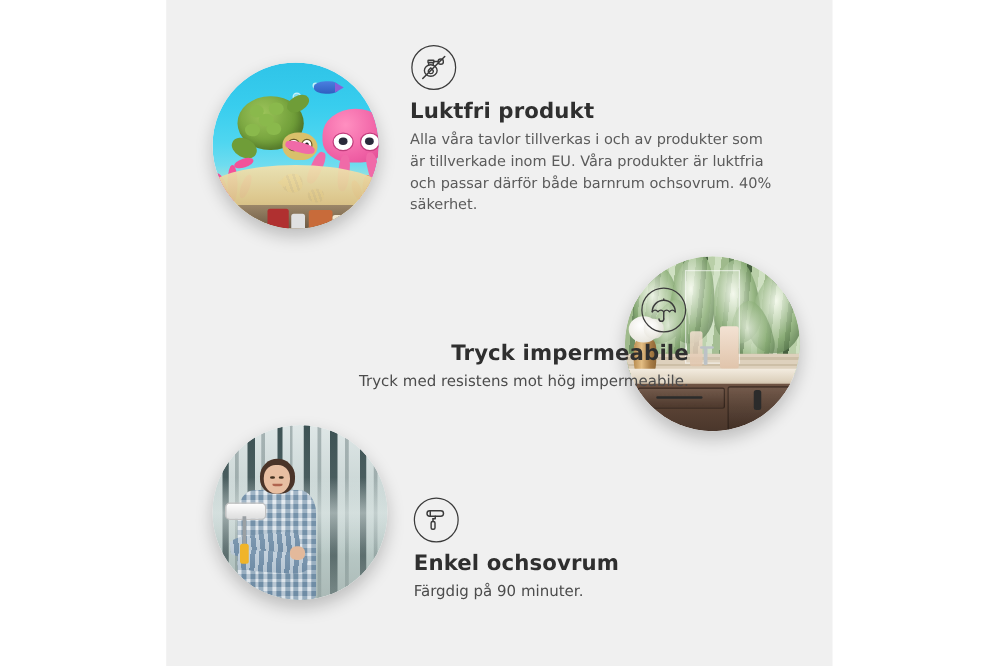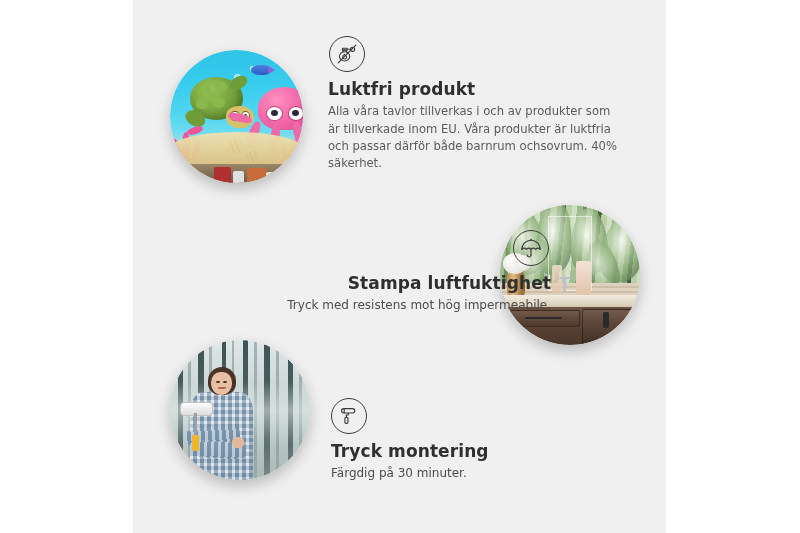--- a/index.html
+++ b/index.html
@@ -588,37 +588,37 @@
 
           <path d="M2.8 13.4 q2.3 -2.6 4.6 0 q2.3 -2.6 4.6 0 q2.3 -2.6 4.6 0 q2.3 -2.6 4.6 0"></path>
 
           <path d="M12 13.4 L12 19.1"></path>
 
           <path d="M12 19.1 a1.9 1.9 0 0 1 -3.8 0"></path>
 
           <path d="M12 4.3 L12 3.2"></path>
         </svg>
       </div>
-      <div class="feature-title">Stampa luftfuktighet</div>
+      <div class="feature-title">Tryck impermeabile</div>
       <p class="feature-body">Tryck med resistens mot hög impermeabile.</p>
     </div>
 
     <div class="feature" id="feature-assembly">
       <div class="feature-icon">
         <svg width="24" height="24" viewBox="0 0 24 24" fill="none" stroke="#3b3b3b" stroke-width="1.15" stroke-linecap="round" stroke-linejoin="round">
 
           <rect x="4.6" y="4.6" width="13.2" height="4.4" rx="2.2"></rect>
 
           <path d="M7.2 4.6 L7.2 9.0"></path>
 
           <path d="M11.2 9.0 L11.2 11.0 L9.4 11.0"></path>
 
           <path d="M9.4 11.0 L9.4 13.2"></path>
 
           <rect x="7.9" y="13.2" width="3.1" height="6.2" rx="1.2"></rect>
         </svg>
       </div>
-      <div class="feature-title">Tryck montering</div>
-      <p class="feature-body">Färgdig på 30 minuter.</p>
+      <div class="feature-title">Enkel ochsovrum</div>
+      <p class="feature-body">Färgdig på 90 minuter.</p>
     </div>
 
   </div>
 </div>
 
 </body></html>

